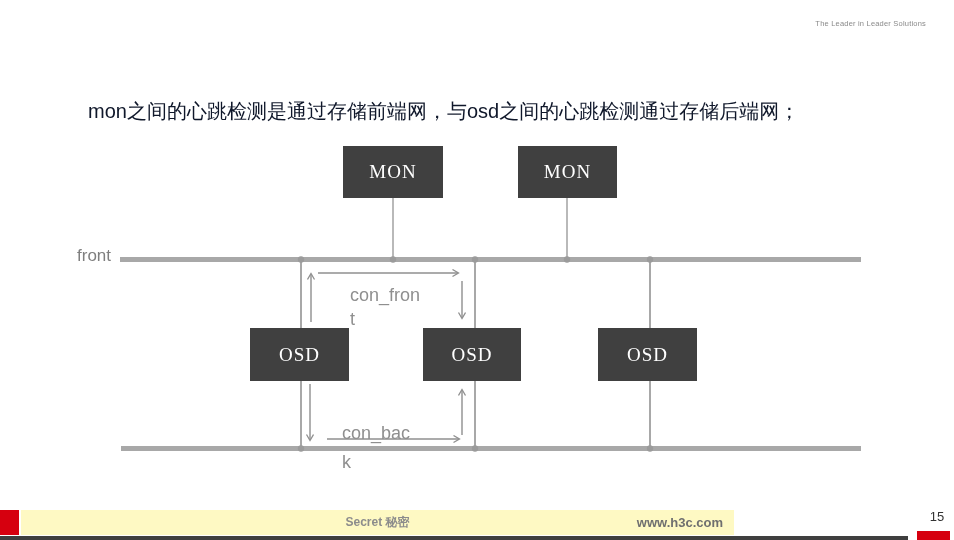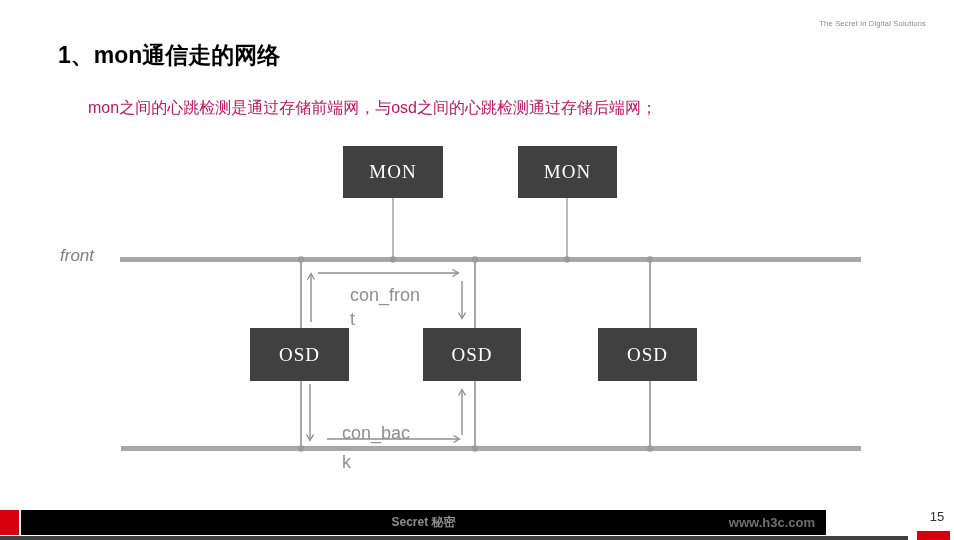--- a/index.html
+++ b/index.html
@@ -44,22 +44,22 @@
     letter-spacing: 0.2px;
     white-space: nowrap;
   }
 
   
   .body-text {
     position: absolute;
     left: 88px;
     top: 98px;
     width: 800px;
-    font-size: 16px;
-    color: #be185d;
+    font-size: 20px;
+    color: #0f172a;
     font-family: "Liberation Sans", serif;
   }
 
   
   .diagram-svg {
     position: absolute;
     left: 0;
     top: 0;
     width: 954px;
     height: 540px;
@@ -76,43 +76,42 @@
     justify-content: center;
   }
   .mon-1 { left: 343px; top: 146px; width: 100px; height: 52px; }
   .mon-2 { left: 518px; top: 146px; width: 99px;  height: 52px; }
   .osd-1 { left: 250px; top: 328px; width: 99px;  height: 53px; }
   .osd-2 { left: 423px; top: 328px; width: 98px;  height: 53px; }
   .osd-3 { left: 598px; top: 328px; width: 99px;  height: 53px; }
 
   .front-label {
     position: absolute;
-    left: 60px;
+    left: 77px;
     top: 246px;
     font-size: 17px;
     color: #7f7f7f;
-    font-style: italic;
   }
   .con-label {
     position: absolute;
     color: #8f8f8f;
     font-size: 18px;
   }
   .con-label span { display: block; }
   .con-front-label { left: 350px; top: 283px; line-height: 24px; }
   .con-back-label  { left: 342px; top: 419px; line-height: 29px; }
 
   
   .footer-red-left {
     position: absolute; left: 0; top: 510px;
     width: 19px; height: 25px; background: #d6000f;
   }
   .footer-bar {
     position: absolute; left: 21px; top: 510px;
-    width: 805px; height: 25px; background: #000000;
+    width: 713px; height: 25px; background: #fef9c3;
   }
   .footer-secret {
     position: absolute; left: 0; top: 0;
     width: 100%; height: 100%;
     display: flex; align-items: center; justify-content: center;
     font-size: 12px; font-weight: bold; color: #8c8c8c;
   }
   .footer-site {
     position: absolute; right: 11px; top: 0;
     height: 100%;
@@ -131,23 +130,22 @@
   .footer-red-right {
     position: absolute; left: 917px; top: 531px;
     width: 33px; height: 9px; background: #d6000f;
   }
 </style>
 </head>
 <body>
 
 <div class="slide">
 
-  <div class="title">1、mon通信走的网络</div>
   <div class="logo">
-    <div class="logo-tagline">The Secret in Digital Solutions</div>
+    <div class="logo-tagline">The Leader in Leader Solutions</div>
   </div>
 
   <div class="body-text">mon之间的心跳检测是通过存储前端网，与osd之间的心跳检测通过存储后端网；</div>
 
   <svg class="diagram-svg" width="954" height="540" viewBox="0 0 954 540" xmlns="http://www.w3.org/2000/svg">
     <defs>
       <marker id="arrow" markerWidth="9" markerHeight="9" refX="6.5" refY="4" orient="auto" markerUnits="userSpaceOnUse">
         <path d="M1,0.5 L7,4 L1,7.5" fill="none" stroke="#8f8f8f" stroke-width="1.3"></path>
       </marker>
     </defs>

